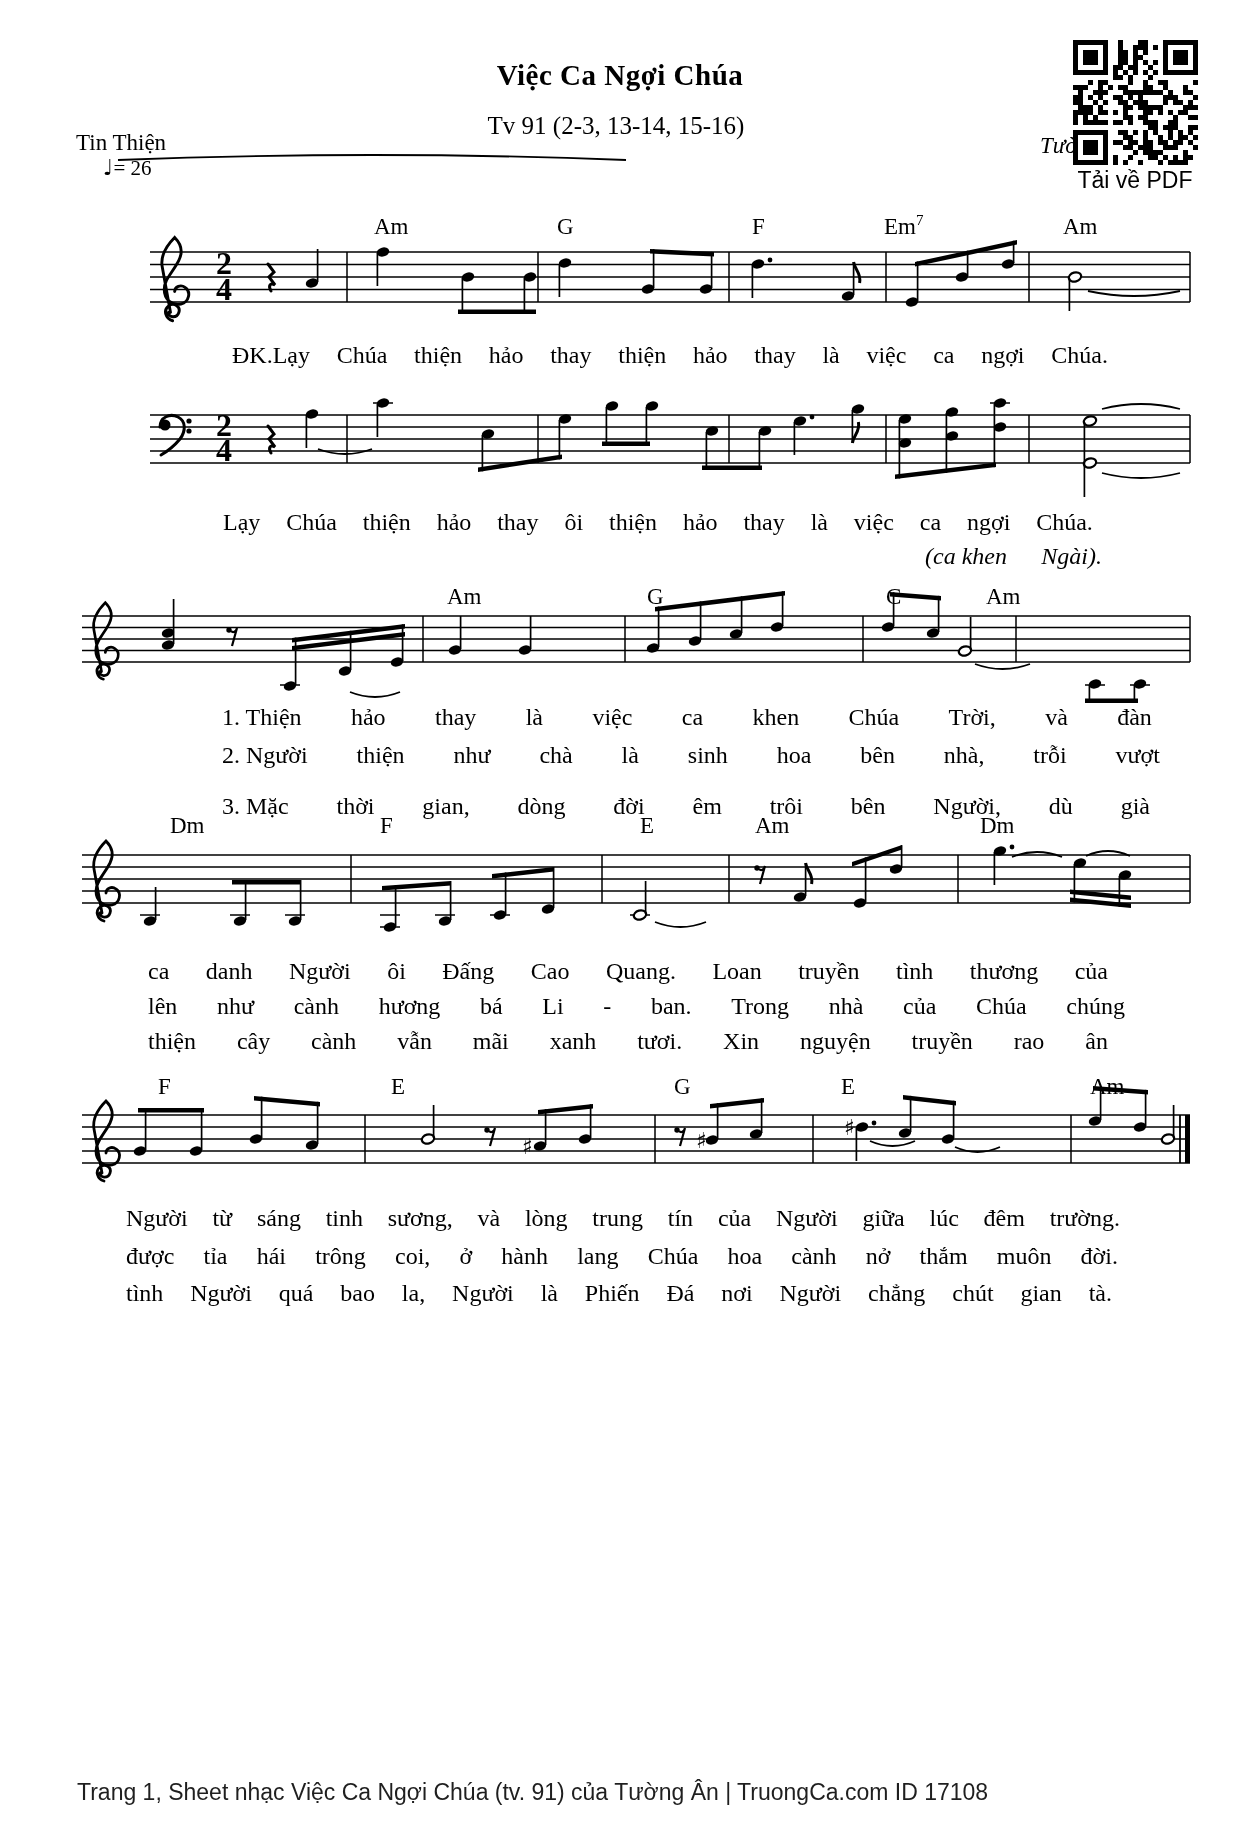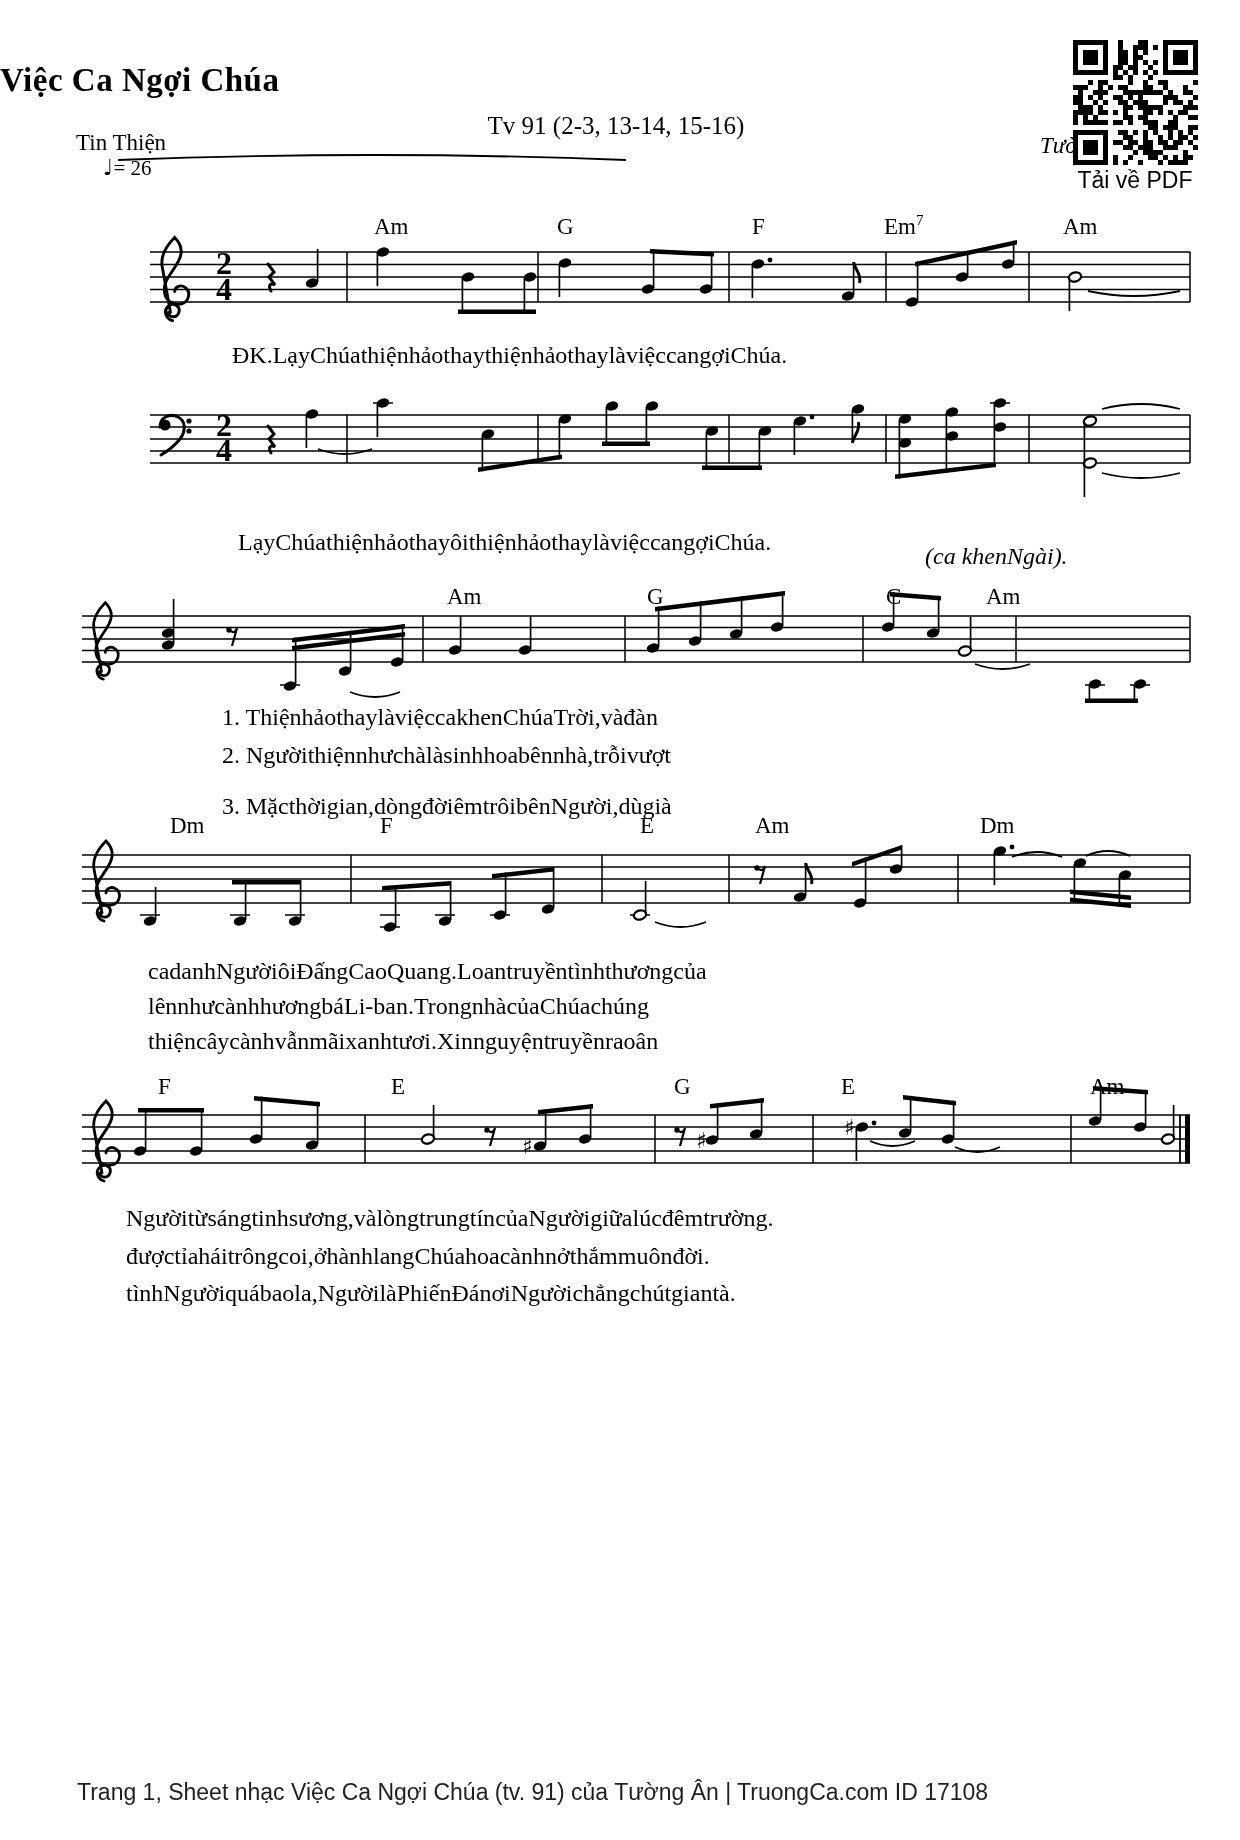--- a/index.html
+++ b/index.html
@@ -1,27 +1,27 @@
 <!DOCTYPE html>
 <html><head>
 <meta charset="utf-8">
 <style>
   html,body{margin:0;padding:0;background:#fff;}
   body{position:relative;width:1240px;height:1840px;font-family:"Liberation Serif",serif;color:#000;overflow:hidden;}
   .abs{position:absolute;}
-  #page-title{left:0;right:0;top:40px;text-align:left;font-size:33px;font-weight:bold;letter-spacing:.5px;}
+  #page-title{left:0;right:0;top:40px;text-align:center;font-size:29px;font-weight:bold;letter-spacing:.5px;}
   #page-subtitle{left:0;right:8px;top:112px;text-align:center;font-size:25px;}
   #mood{left:76px;top:130px;font-size:23px;}
   #tempo{left:103px;top:155px;font-size:21px;white-space:nowrap;}
   #tempo .glyph{font-family:"DejaVu Sans",sans-serif;font-size:22px;}
   #author{left:1040px;top:133px;font-style:italic;font-size:23px;z-index:1;white-space:nowrap;}
   #qr{left:1073px;top:40px;width:125px;height:125px;background:#fff;z-index:2;}
   #qr-caption{left:1055px;top:167px;width:160px;text-align:center;font-family:"Liberation Sans",sans-serif;font-size:23px;z-index:2;}
   #footer{left:77px;top:1779px;font-family:"Liberation Sans",sans-serif;font-size:23px;color:#1f1f1f;white-space:nowrap;}
-  .lyric-row{position:absolute;display:flex;justify-content:flex-start;font-size:24px;white-space:nowrap;z-index:1;}
+  .lyric-row{position:absolute;display:flex;justify-content:space-between;font-size:24px;white-space:nowrap;z-index:1;}
   .lyric-row.italic{font-style:italic;}
   #music-svg{position:absolute;left:0;top:0;z-index:0;pointer-events:none;}
 </style>
 </head>
 <body>
 
 <h1 class="abs" id="page-title">Việc Ca Ngợi Chúa</h1>
 <div class="abs" id="page-subtitle">Tv 91 (2-3, 13-14, 15-16)</div>
 <div class="abs" id="mood">Tin Thiện</div>
 <div class="abs" id="tempo"><span class="glyph">♩</span><span>= 26</span></div>
@@ -685,21 +685,21 @@
     <span>thay</span>
     <span>thiện</span>
     <span>hảo</span>
     <span>thay</span>
     <span>là</span>
     <span>việc</span>
     <span>ca</span>
     <span>ngợi</span>
     <span>Chúa.</span>
   </div>
-<div class="lyric-row" style="left: 238px; top: 509px; width: 870px; margin-top: 20px;">
+<div class="lyric-row" style="left: 223px; top: 509px; width: 870px;">
     <span>Lạy</span>
     <span>Chúa</span>
     <span>thiện</span>
     <span>hảo</span>
     <span>thay</span>
     <span>ôi</span>
     <span>thiện</span>
     <span>hảo</span>
     <span>thay</span>
     <span>là</span>

